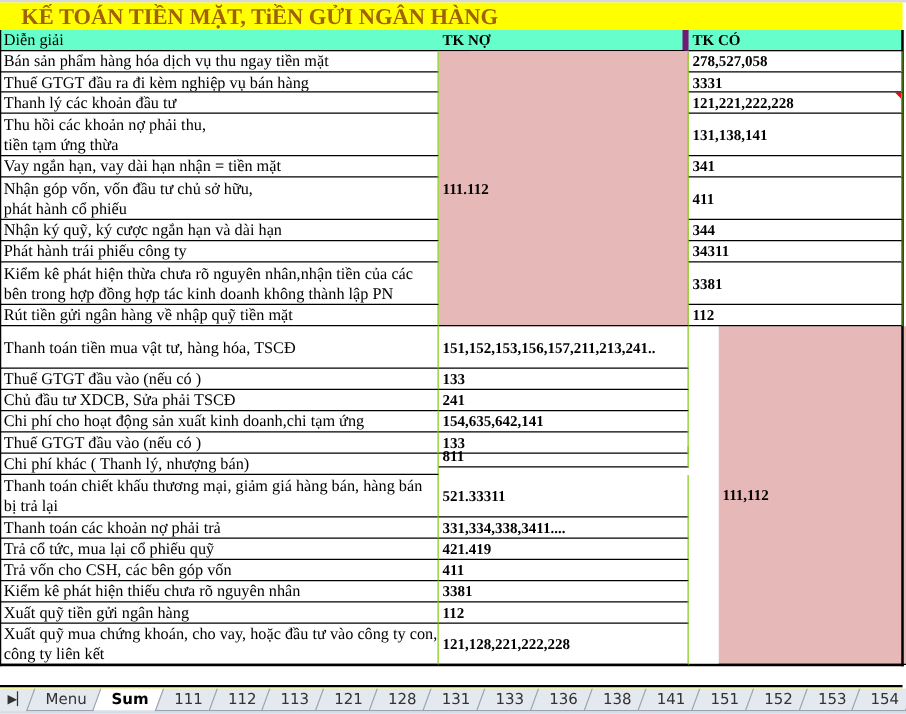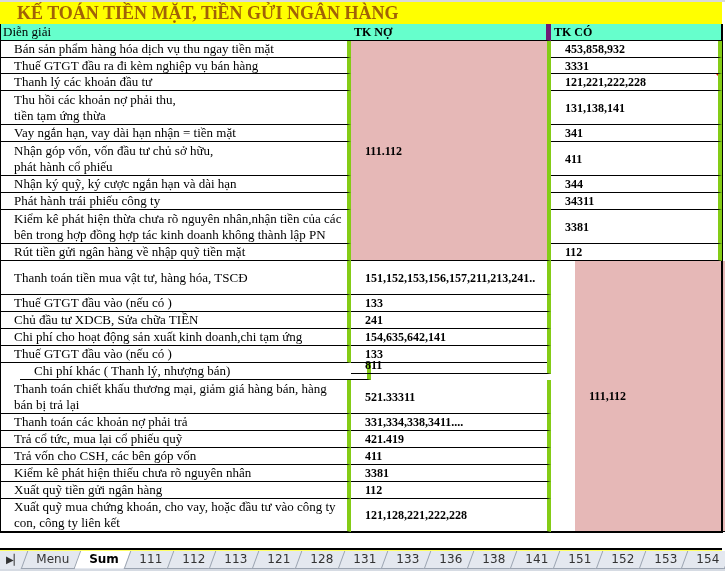--- a/index.html
+++ b/index.html
@@ -7,22 +7,22 @@
          font-family:"Liberation Serif","DejaVu Serif",serif; font-size:13px; color:#000; }
   .sheet { position:absolute; left:0; top:0; width:725px; height:548px; background:#fff; }
   .topline { position:absolute; left:0; top:0; width:725px; height:2px; background:#d9d9d9; }
   .title-row { position:absolute; left:0; top:2px; width:722px; height:22px; background:#ffff00;
                border-bottom:1px solid #000; }
   .title-text { position:absolute; left:4px; top:1px; color:#a16207; font-weight:bold; font-size:18px;
                 line-height:20px; white-space:nowrap;margin-left:13px; }
   .hdr { position:absolute; top:24px; height:17px; background:#66ffcc; border-bottom:1px solid #000;
          box-sizing:border-box; line-height:16px; padding-left:3px; white-space:nowrap; }
   .hdr.b { font-weight:bold; font-size:12px; }
-  .cell { position:absolute; box-sizing:border-box; border-bottom:1px solid #000; border-right:4px solid #84cc16;
-          padding-left:14px; display:flex; align-items:center; white-space:nowrap; overflow:hidden; line-height:16px; }
+  .cell { position:absolute; box-sizing:border-box; border-bottom:1px solid #000; border-right:1px solid #84cc16;
+          padding-left:3px; display:flex; align-items:center; white-space:nowrap; overflow:hidden; line-height:16px; }
   .cell.wrap { white-space:normal; align-items:center; }
   .desc { left:0; width:351px; font-size:13px; }
   .no { left:351px; width:200px; font-weight:bold; font-size:12px; }
   .co { left:551px; width:171px; font-weight:bold; font-size:12px; }
   .pink { background:#e6b8b7; }
   .merged { align-items:center; }
   .outer-left { position:absolute; left:0; top:24px; width:1px; height:509px; background:#000; }
   .outer-right { position:absolute; left:721px; top:24px; width:2px; height:509px; background:#000; }
   .outer-bottom { position:absolute; left:0; top:531px; width:723px; height:2px; background:#000; }
   .red-tri { position:absolute; left:716px; top:74px; width:0; height:0; border-top:5px solid #ff0000; border-left:5px solid transparent; }
@@ -65,21 +65,21 @@
 
   <div class="red-tri"></div>
 
   <div class="outer-left"></div>
   <div class="outer-right"></div>
   <div class="outer-bottom"></div>
 <div class="cell desc wrap" style="top: 41px; height: 17px;">
       <span style="white-space: pre-line;">Bán sản phẩm hàng hóa dịch vụ thu ngay tiền mặt</span>
     </div>
     <div class="cell co" style="top: 41px; height: 17px;">
-      <span>453,858,932</span>
+      <span>278,527,058</span>
     </div>
     <div class="cell desc wrap" style="top: 58px; height: 16px;">
       <span style="white-space: pre-line;">Thuế GTGT đầu ra đi kèm nghiệp vụ bán hàng</span>
     </div>
     <div class="cell co" style="top: 58px; height: 16px;">
       <span>3331</span>
     </div>
     <div class="cell desc wrap" style="top: 74px; height: 17px;">
       <span style="white-space: pre-line;">Thanh lý các khoản đầu tư</span>
     </div>
@@ -136,38 +136,38 @@
     <div class="cell no" style="top: 261px; height: 34px;">
       <span>151,152,153,156,157,211,213,241..</span>
     </div>
     <div class="cell desc wrap" style="top: 295px; height: 17px;">
       <span>Thuế GTGT đầu vào (nếu có )</span>
     </div>
     <div class="cell no" style="top: 295px; height: 17px;">
       <span>133</span>
     </div>
     <div class="cell desc wrap" style="top: 312px; height: 17px;">
-      <span>Chủ đầu tư XDCB, Sửa chữa TIỀN</span>
+      <span>Chủ đầu tư XDCB, Sửa phải TSCĐ</span>
     </div>
     <div class="cell no" style="top: 312px; height: 17px;">
       <span>241</span>
     </div>
     <div class="cell desc wrap" style="top: 329px; height: 17px;">
       <span>Chi phí cho hoạt động sản xuất kinh doanh,chi tạm ứng</span>
     </div>
     <div class="cell no" style="top: 329px; height: 17px;">
       <span>154,635,642,141</span>
     </div>
     <div class="cell desc wrap" style="top: 346px; height: 17px;">
       <span>Thuế GTGT đầu vào (nếu có )</span>
     </div>
     <div class="cell no" style="top: 346px; height: 17px;">
       <span>133</span>
     </div>
-    <div class="cell desc wrap" style="top: 363px; height: 17px; margin-left: 20px;">
+    <div class="cell desc wrap" style="top: 363px; height: 17px;">
       <span>Chi phí khác ( Thanh lý, nhượng bán)</span>
     </div>
     <div class="cell no" style="top: 357px; height: 17px;">
       <span>811</span>
     </div>
     <div class="cell desc wrap" style="top: 380px; height: 34px;">
       <span>Thanh toán chiết khấu thương mại, giảm giá hàng bán, hàng bán bị trả lại</span>
     </div>
     <div class="cell no" style="top: 380px; height: 34px;">
       <span>521.33311</span>

